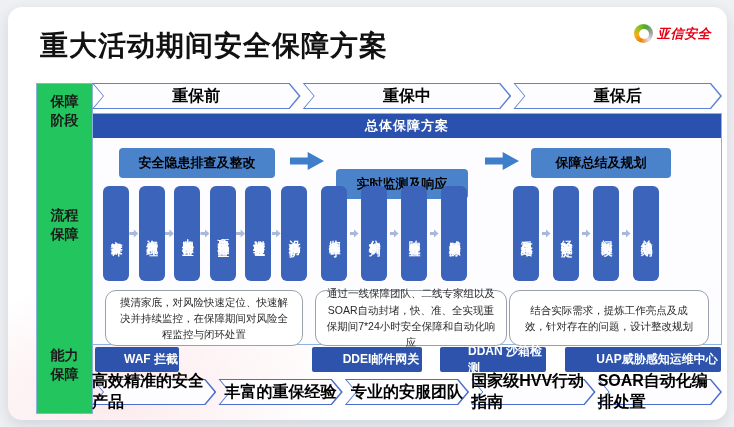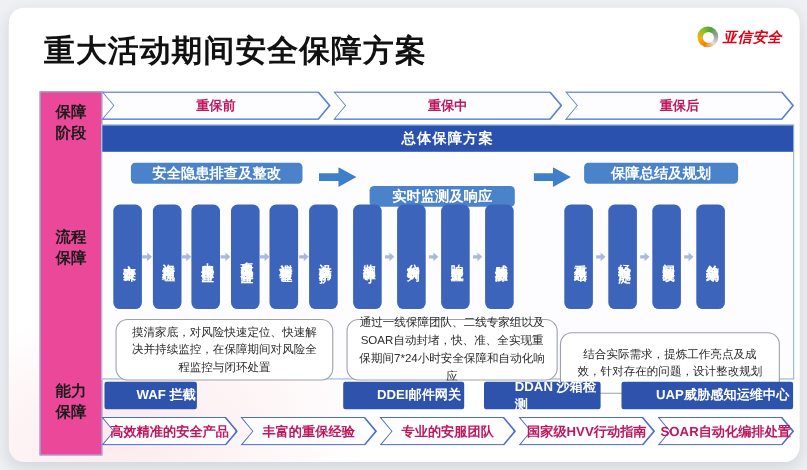--- a/index.html
+++ b/index.html
@@ -17,50 +17,50 @@
 
   .logo { position:absolute; right:16px; top:17px; display:flex; align-items:center; gap:4px;padding-left:10px; }
   .logo-ring { width:19px; height:19px; border-radius:50%; position:relative;
     background:conic-gradient(from 200deg,#f08300,#f5b01a,#8ec31f,#4ea636,#9c9c9c,#e0e0e0,#f08300); }
   .logo-ring::after { content:""; position:absolute; left:4.5px; top:4.5px; width:10px; height:10px;
     border-radius:50%; background:#fff; }
   .logo-text { font-size:13px; font-weight:bold; font-style:italic; color:#e60012; letter-spacing:.5px; }
 
   
   .row-labels { position:absolute; left:28px; top:76px; width:57px; height:331px;
-    border:1px solid #8fb0dd; background:#ec4899; }
+    border:1px solid #8fb0dd; background:#22c55e; }
   .row-label { position:absolute; left:0; width:100%; text-align:center; font-size:14px; font-weight:bold;
     color:#1b1b1b; line-height:1.35; }
   .row-label.phase { top:8px; }
   .row-label.process { top:122px; }
   .row-label.capability { top:262px; }
 
   
   .chev-row { position:absolute; left:84px; width:630px; height:26px; display:flex; gap:2px; }
   .chev-row.top { top:76px; }
   .chev-row.bottom { top:372px; }
   .chev { position:relative; flex:1; height:100%; }
   .chev-border { position:absolute; inset:0;
     clip-path:polygon(0 0, calc(100% - 11px) 0, 100% 50%, calc(100% - 11px) 100%, 0 100%, 11px 50%); }
   .chev-row.top .chev-border { background:#5e83d3; }
   .chev-row.bottom .chev-border { background:#4c6fce; }
   .chev-fill { position:absolute; inset:1px 2px; background:#fdfdff;
     clip-path:polygon(0 0, calc(100% - 10px) 0, 100% 50%, calc(100% - 10px) 100%, 0 100%, 10px 50%); }
   .chev-label { position:absolute; inset:0; display:flex; align-items:center; justify-content:center;
-    font-size:12px; font-weight:bold; color:#be185d; }
+    font-size:16px; font-weight:bold; color:#000000; }
 
   
   .plan-box { position:absolute; left:84px; top:106px; width:630px; height:232px;
     border:1px solid #8fb3e0; background:#fdfdff; }
   .plan-header { position:absolute; left:0; top:0; width:100%; height:24px; background:#2b51ae;
     color:#fff; font-size:13px; font-weight:bold; display:flex; align-items:center; justify-content:center;
     letter-spacing:1px; }
 
-  .stage-btn { position:absolute; top:34px; height:19px; background:#4b83cb; border-radius:4px;
-    color:#ffffff; font-size:13px; font-weight:bold; display:flex; align-items:center; justify-content:center;
+  .stage-btn { position:absolute; top:34px; height:30px; background:#4b83cb; border-radius:4px;
+    color:#000000; font-size:13px; font-weight:bold; display:flex; align-items:center; justify-content:center;
     padding:0 12px; }
   .stage-btn.s0 { left:26px;  width:156px; }
   .stage-btn.s1 { left:243px; width:132px;margin-top:21px; }
   .stage-btn.s2 { left:438px; width:140px; }
 
   .flow-arrow { position:absolute; top:37px; width:34px; height:20px; background:#3f7ecb;
     clip-path:polygon(0 32%, 52% 32%, 52% 5%, 100% 50%, 52% 95%, 52% 68%, 0 68%); }
   .flow-arrow.a0 { left:197px; }
   .flow-arrow.a1 { left:392px; }
 
@@ -74,21 +74,21 @@
   .pill-text { writing-mode:vertical-rl; text-orientation:upright; color:#fff; font-size:11.5px;
     font-weight:bold; letter-spacing:1.5px; line-height:1; }
   .step-arrow { width:9px; height:9px; background:#aab9da;
     clip-path:polygon(0 33%, 50% 33%, 50% 6%, 100% 50%, 50% 94%, 50% 67%, 0 67%); }
 
   .desc-box { position:absolute; top:176px; height:56px; border:1px solid #9ba1ac; border-radius:11px;
     background:#fff; display:flex; align-items:center; justify-content:center; text-align:center;
     font-size:10.5px; color:#2a2a2a; line-height:1.55; padding:2px 10px; }
   .desc-box.d0 { left:12px;  width:198px; }
   .desc-box.d1 { left:222px; width:192px; }
-  .desc-box.d2 { left:416px; width:200px;margin-top:12px; }
+  .desc-box.d2 { left:416px; width:200px; }
 
   
   .cap-btn { position:absolute; top:340px; height:25px; background:#2d53ac; border-radius:2px;
     color:#fff; font-size:12px; font-weight:bold; display:flex; align-items:center; justify-content:center;padding-left:28px; }
   .cap-btn.c0 { left:87px;  width:84px; }
   .cap-btn.c1 { left:187px; width:96px; }
   .cap-btn.c2 { left:304px; width:110px; }
   .cap-btn.c3 { left:432px; width:106px; }
   .cap-btn.c4 { left:557px; width:156px; }
 </style>

